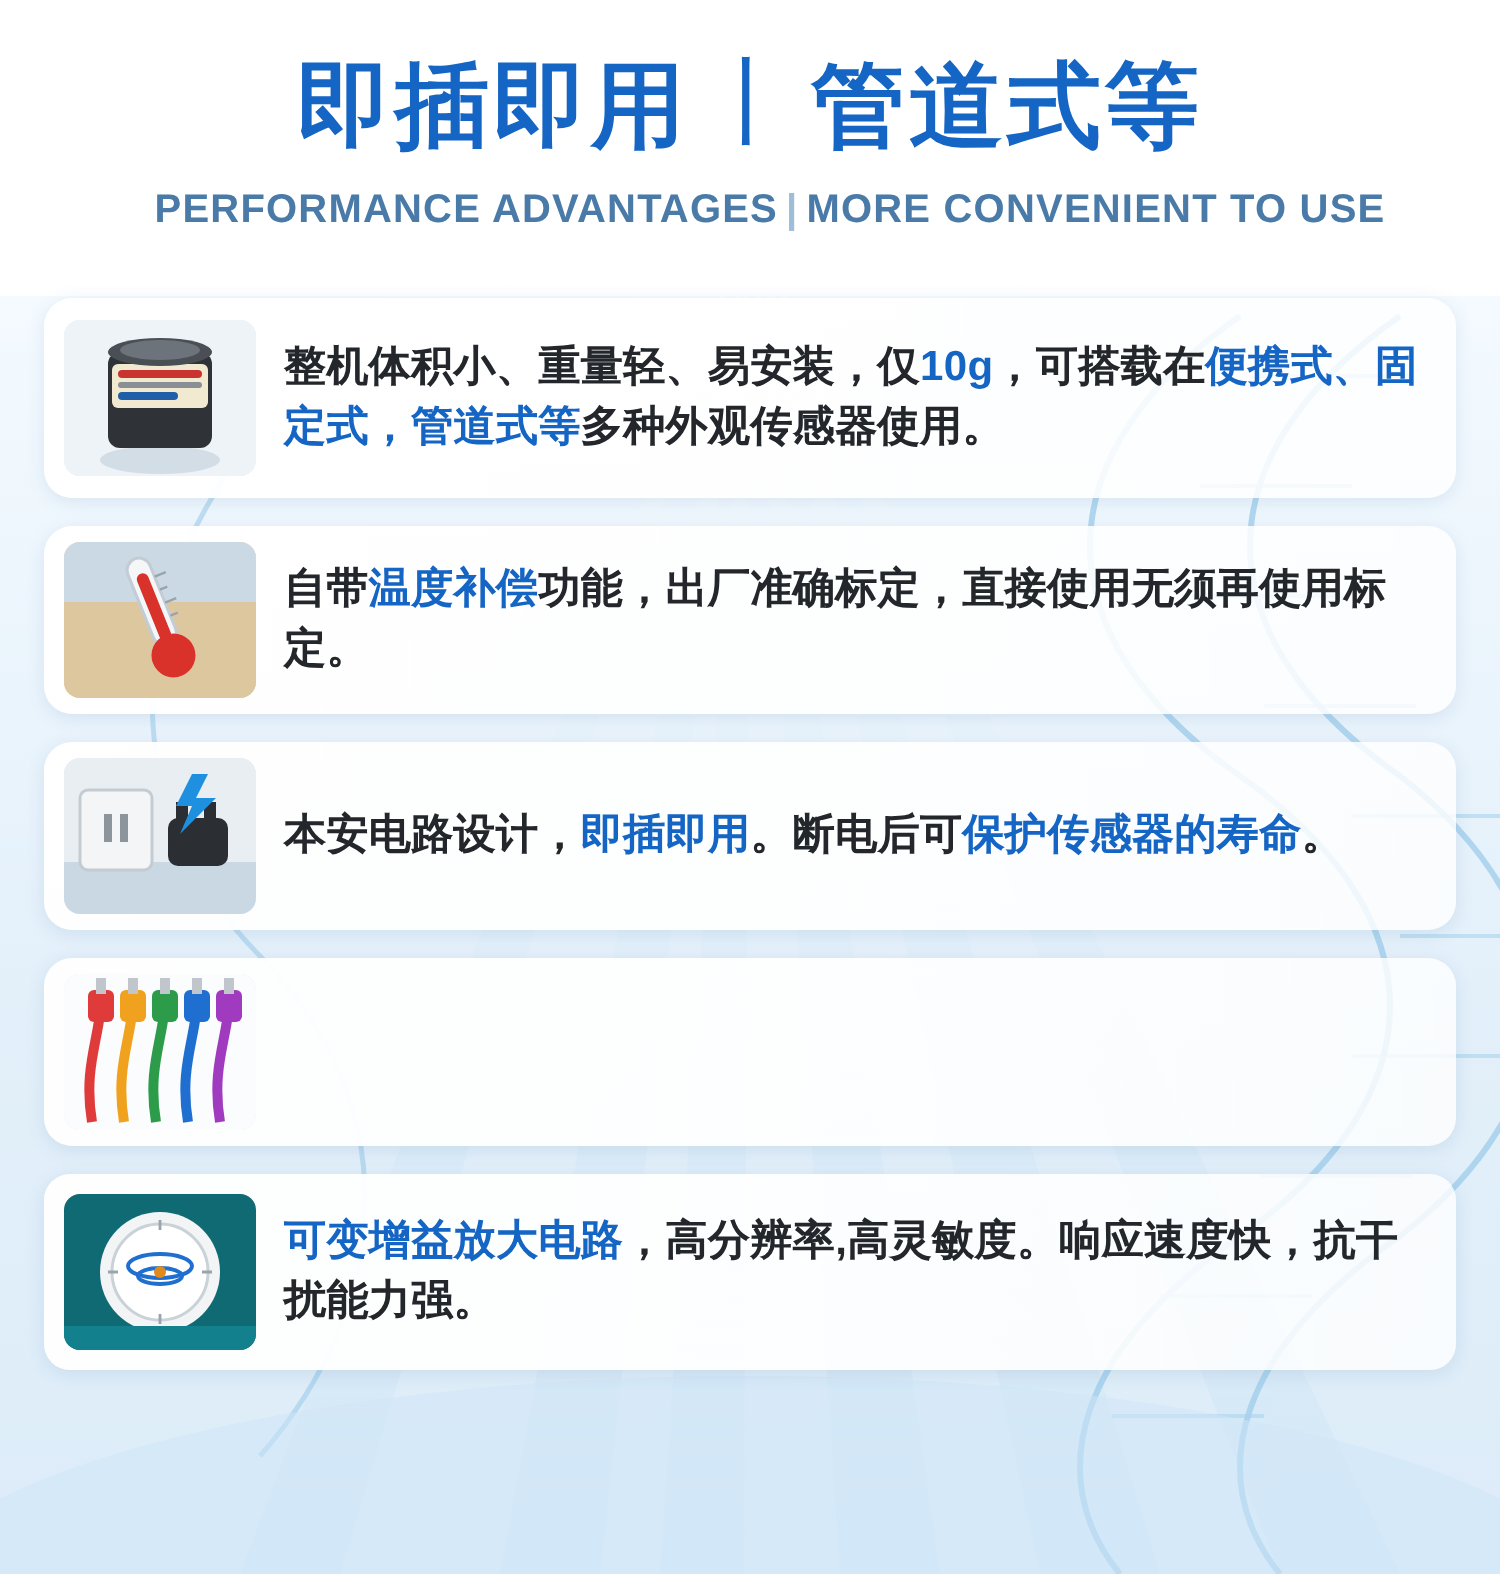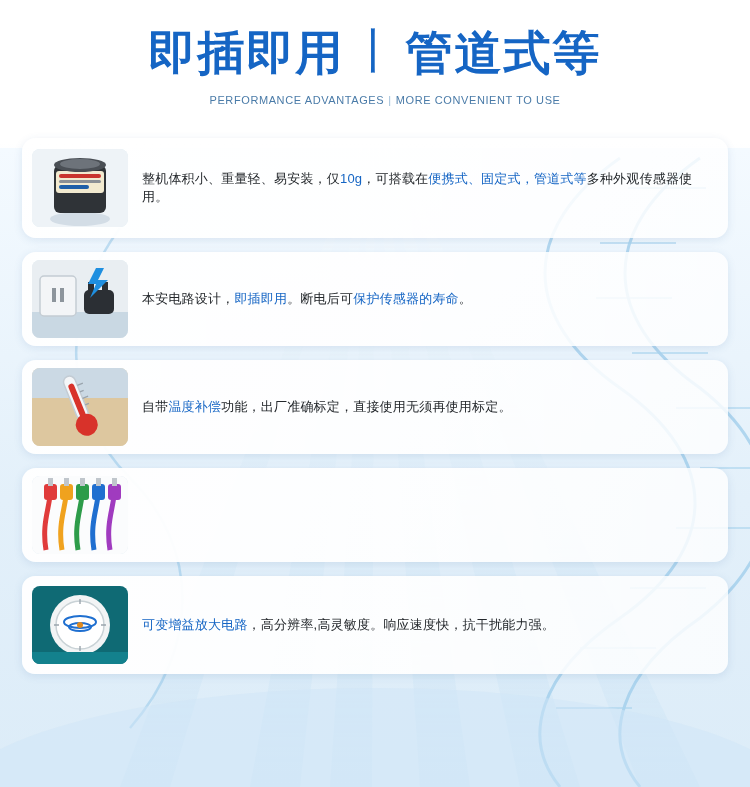--- a/index.html
+++ b/index.html
@@ -48,25 +48,25 @@
   }
   .title-main .divider {
     color: #1565c4;
     font-weight: normal;
     padding: 0 6px;
     position: relative;
     top: -2px;
   }
   .title-sub {
     margin-top: 14px;
-    font-size: 11px;
+    font-size: 20px;
     color: #4a7ba8;
     letter-spacing: 0.6px;
     white-space: nowrap;
-    font-weight: 400;
+    font-weight: 700;
     margin-left: 20px;
   }
   .title-sub .sep {
     color: #9dbdd8;
     padding: 0 4px;
   }
 
   
   .features {
     position: relative;
@@ -91,24 +91,24 @@
     width: 96px;
     height: 78px;
     border-radius: 8px;
     overflow: hidden;
     margin-right: 14px;
     background: #dfeaf2;
     position: relative;
   }
   .thumb svg { display: block; }
   .feature-text {
-    font-size: 13px;
+    font-size: 21px;
     line-height: 1.42;
     color: #23272b;
-    font-weight: normal;
+    font-weight: bold;
     letter-spacing: 0.2px;
   }
   .hl { color: #1565c4; }
 
   
   .feature.row-1 { min-height: 100px; }
   .feature.row-5 { min-height: 98px; border-radius: 13px; }
 </style>
 </head>
 <body>
@@ -186,39 +186,20 @@
           <rect x="27" y="36" width="30" height="4" rx="2" fill="#1f5fa8"></rect>
           <ellipse cx="48" cy="16" rx="26" ry="7" fill="#4a4f55"></ellipse>
           <ellipse cx="48" cy="15" rx="20" ry="5" fill="#6d737a"></ellipse>
         </svg>
       </div>
       <div class="feature-text">
         <span>整机体积小、重量轻、易安装，仅</span><span class="hl">10g</span><span>，可搭载在</span><span class="hl">便携式、固定式，管道式等</span><span>多种外观传感器使用。</span>
       </div>
     </div>
 
-    <div class="feature row-3">
-      <div class="thumb">
-        <svg width="96" height="78" viewBox="0 0 96 78">
-          <rect width="96" height="78" fill="#e9eef2"></rect>
-          <rect x="0" y="52" width="96" height="26" fill="#c9d8e3"></rect>
-          <rect x="8" y="16" width="36" height="40" rx="4" fill="#f3f5f7" stroke="#c4ccd3" stroke-width="1.5"></rect>
-          <rect x="20" y="28" width="4" height="14" fill="#8d959c"></rect>
-          <rect x="28" y="28" width="4" height="14" fill="#8d959c"></rect>
-          <rect x="52" y="30" width="30" height="24" rx="5" fill="#2b2f34"></rect>
-          <rect x="56" y="22" width="6" height="10" fill="#2b2f34"></rect>
-          <rect x="70" y="22" width="6" height="10" fill="#2b2f34"></rect>
-          <path d="M64 8 L56 24 L64 24 L58 38 L76 20 L66 20 L72 8 Z" fill="#1f8fe0"></path>
-        </svg>
-      </div>
-      <div class="feature-text">
-        <span>本安电路设计，</span><span class="hl">即插即用</span><span>。断电后可</span><span class="hl">保护传感器的寿命</span><span>。</span>
-      </div>
-    </div>
-
     <div class="feature row-2">
       <div class="thumb">
         <svg width="96" height="78" viewBox="0 0 96 78">
           <rect width="96" height="78" fill="#e7d7bb"></rect>
           <rect y="0" width="96" height="30" fill="#cbd9e4"></rect>
           <rect y="30" width="96" height="48" fill="#ddc79f"></rect>
           <g transform="rotate(-22 48 40)">
             <rect x="42" y="6" width="12" height="46" rx="6" fill="#f4f6f8" stroke="#c3ccd4" stroke-width="1.5"></rect>
             <rect x="45" y="14" width="6" height="36" rx="3" fill="#d8322a"></rect>
             <circle cx="48" cy="58" r="11" fill="#d8322a"></circle>
@@ -229,20 +210,39 @@
               <line x1="54" y1="39" x2="58" y2="39"></line>
             </g>
           </g>
         </svg>
       </div>
       <div class="feature-text">
         <span>自带</span><span class="hl">温度补偿</span><span>功能，出厂准确标定，直接使用无须再使用标定。</span>
       </div>
     </div>
 
+    <div class="feature row-3">
+      <div class="thumb">
+        <svg width="96" height="78" viewBox="0 0 96 78">
+          <rect width="96" height="78" fill="#e9eef2"></rect>
+          <rect x="0" y="52" width="96" height="26" fill="#c9d8e3"></rect>
+          <rect x="8" y="16" width="36" height="40" rx="4" fill="#f3f5f7" stroke="#c4ccd3" stroke-width="1.5"></rect>
+          <rect x="20" y="28" width="4" height="14" fill="#8d959c"></rect>
+          <rect x="28" y="28" width="4" height="14" fill="#8d959c"></rect>
+          <rect x="52" y="30" width="30" height="24" rx="5" fill="#2b2f34"></rect>
+          <rect x="56" y="22" width="6" height="10" fill="#2b2f34"></rect>
+          <rect x="70" y="22" width="6" height="10" fill="#2b2f34"></rect>
+          <path d="M64 8 L56 24 L64 24 L58 38 L76 20 L66 20 L72 8 Z" fill="#1f8fe0"></path>
+        </svg>
+      </div>
+      <div class="feature-text">
+        <span>本安电路设计，</span><span class="hl">即插即用</span><span>。断电后可</span><span class="hl">保护传感器的寿命</span><span>。</span>
+      </div>
+    </div>
+
     <div class="feature row-4">
       <div class="thumb">
         <svg width="96" height="78" viewBox="0 0 96 78">
           <rect width="96" height="78" fill="#fbfcfd"></rect>
           <g stroke-width="5" fill="none">
             <path d="M14 74 C 10 50, 16 36, 18 20" stroke="#e03b3b"></path>
             <path d="M30 74 C 26 50, 32 36, 34 20" stroke="#f0a21e"></path>
             <path d="M46 74 C 42 50, 48 36, 50 20" stroke="#2d9c4a"></path>
             <path d="M62 74 C 58 50, 64 36, 66 20" stroke="#1f6fd0"></path>
             <path d="M78 74 C 74 50, 80 36, 82 20" stroke="#a03bbf"></path>

